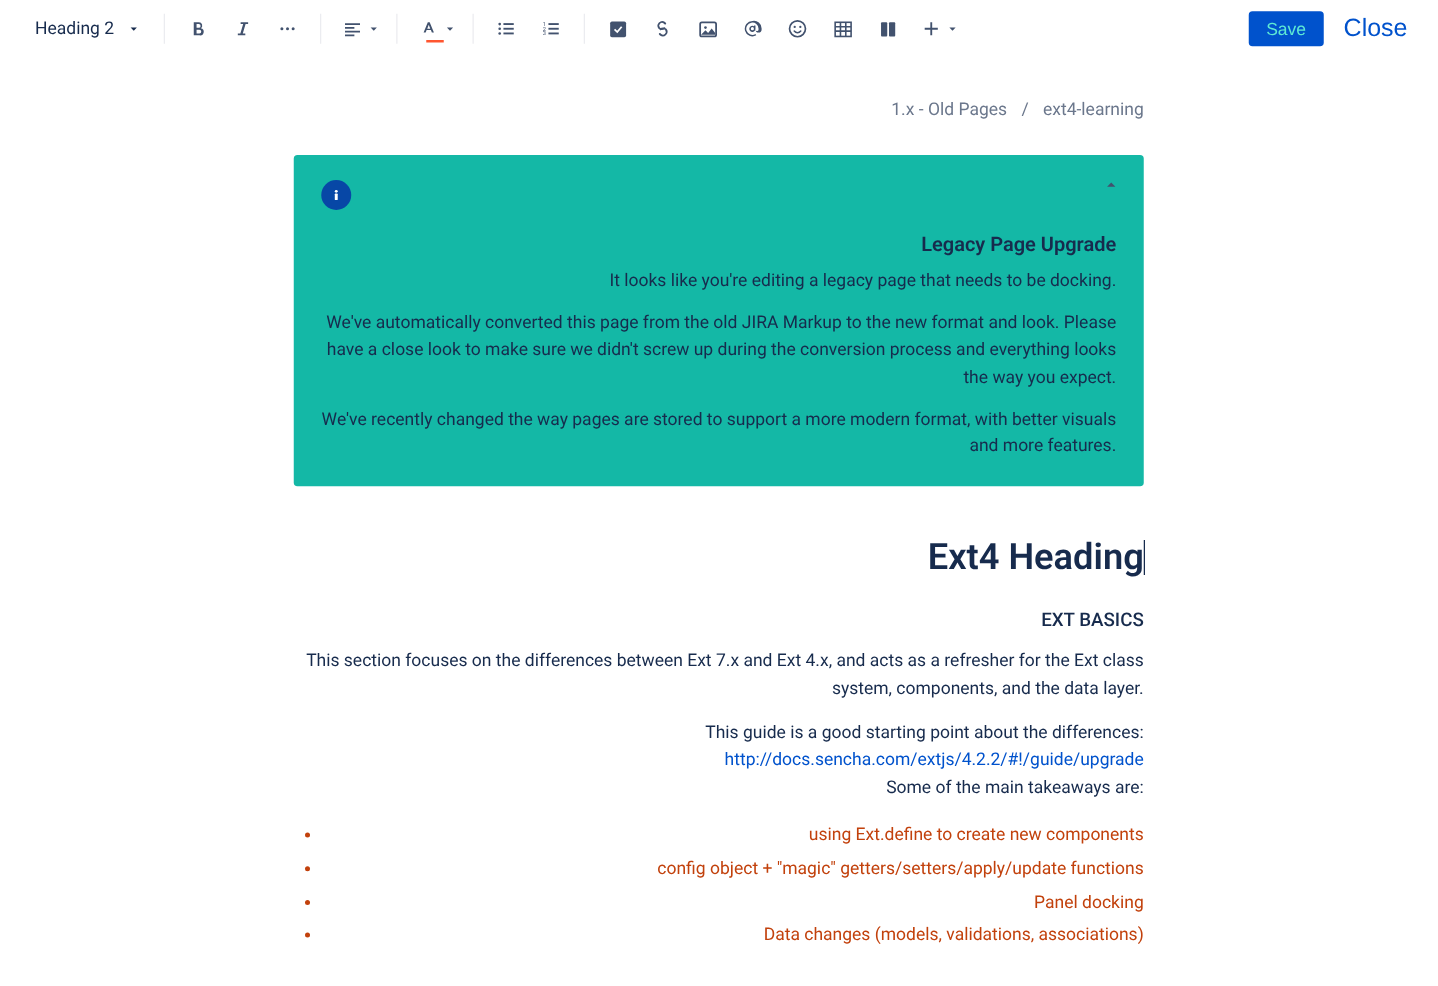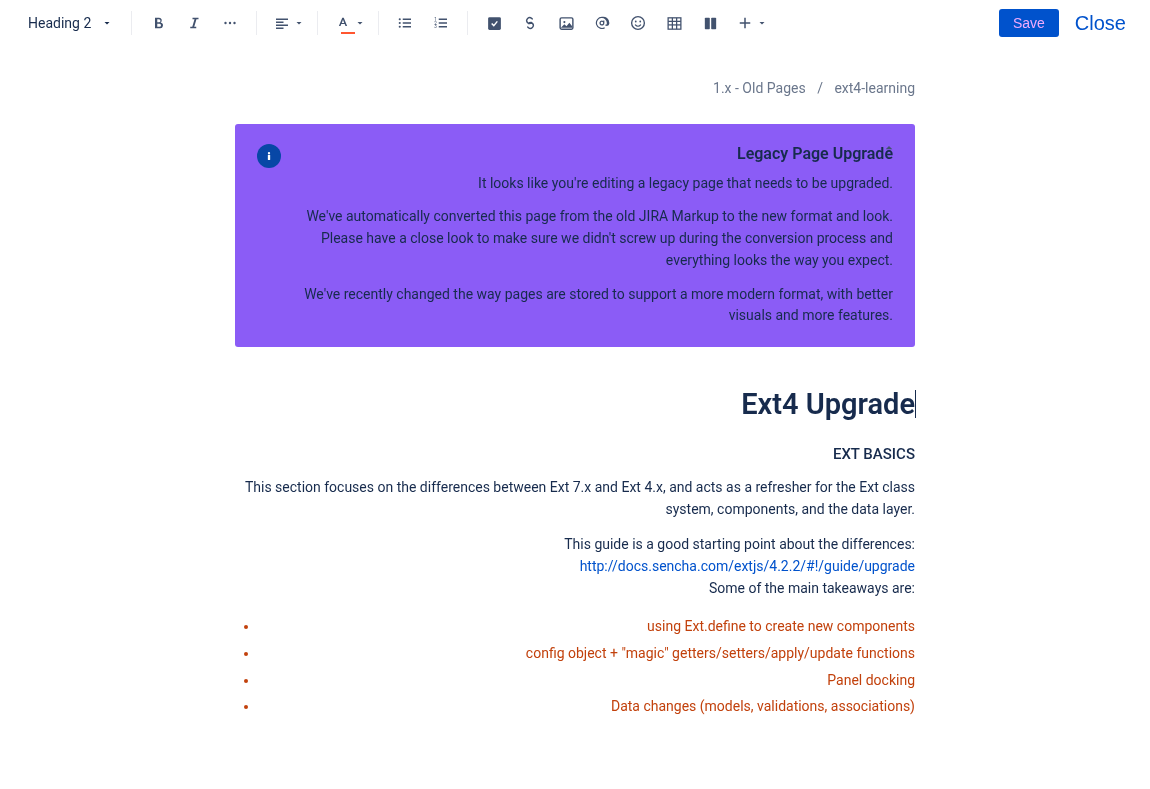--- a/index.html
+++ b/index.html
@@ -51,21 +51,21 @@
     align-items: center;
     justify-content: center;
     border-radius: 3px;
     cursor: pointer;
     color: #42526E;
   }
   .tbtn.withchev { width: auto; padding: 0 2px 0 6px; gap:2px;}
   .chev { width: 12px; height: 12px; }
   .save-btn {
     background: #0052CC;
-    color: #f0abfc;
+    color: #5eead4;
     border: none;
     padding: 6px 14px;
     border-radius: 3px;
     font-size: 14px;
     font-weight: 500;
     cursor: pointer;
   }
   .close-btn {
     background: none;
     border: none;
@@ -79,27 +79,28 @@
     margin: 34px auto 0 auto;
     text-align: right;
   }
   .breadcrumb {
     color: #6B778C;
     font-size: 14px;
     margin-bottom: 28px;
   }
   .breadcrumb .sep { margin: 0 8px; color: #6B778C;}
   .notice {
-    background: #8b5cf6;
+    background: #14b8a6;
     border-radius: 3px;
     padding: 18px 22px 20px 22px;
     display: flex;
     gap: 16px;
     position: relative;
     margin-bottom: 40px;
+    flex-direction: column;
   }
   .notice-icon {
     width: 24px; height: 24px;
     background: #0747A6;
     border-radius: 50%;
     flex-shrink: 0;
     display:flex;align-items:center;justify-content:center;
     margin-top: 2px;
   }
   .notice-body { flex:1; color:#172B4D; font-size:14px; line-height:1.55; }
@@ -304,32 +305,32 @@
 
   <div class="notice">
     <div class="notice-icon">
       <svg width="14" height="14" viewBox="0 0 24 24">
           <circle cx="12" cy="7" r="2" fill="#fff"></circle>
           <rect x="10" y="10" width="4" height="9" rx="1" fill="#fff"></rect>
         </svg>
     </div>
     <div class="notice-body">
       <div class="notice-title">Legacy Page Upgrade</div>
-      <p>It looks like you're editing a legacy page that needs to be upgraded.</p>
+      <p>It looks like you're editing a legacy page that needs to be docking.</p>
       <p>We've automatically converted this page from the old JIRA Markup to the new format and look. Please have a close look to make sure we didn't screw up during the conversion process and everything looks the way you expect.</p>
       <p>We've recently changed the way pages are stored to support a more modern format, with better visuals and more features.</p>
     </div>
     <div class="notice-collapse">
       <svg width="16" height="16" viewBox="0 0 24 24">
           <path fill="currentColor" d="M7 14l5-5 5 5z"></path>
         </svg>
     </div>
   </div>
 
-  <h1 class="doc-title">Ext4 Upgrade</h1>
+  <h1 class="doc-title">Ext4 Heading</h1>
 
   <h2 class="sec">EXT BASICS</h2>
 
   <p class="para">This section focuses on the differences between Ext 7.x and Ext 4.x, and acts as a refresher for the Ext class system, components, and the data layer.</p>
 
   <p class="para">
     <span>This guide is a good starting point about the differences:</span><br>
     <a class="link" href="#">http://docs.sencha.com/extjs/4.2.2/#!/guide/upgrade</a><br>
     <span>Some of the main takeaways are:</span>
   </p>

